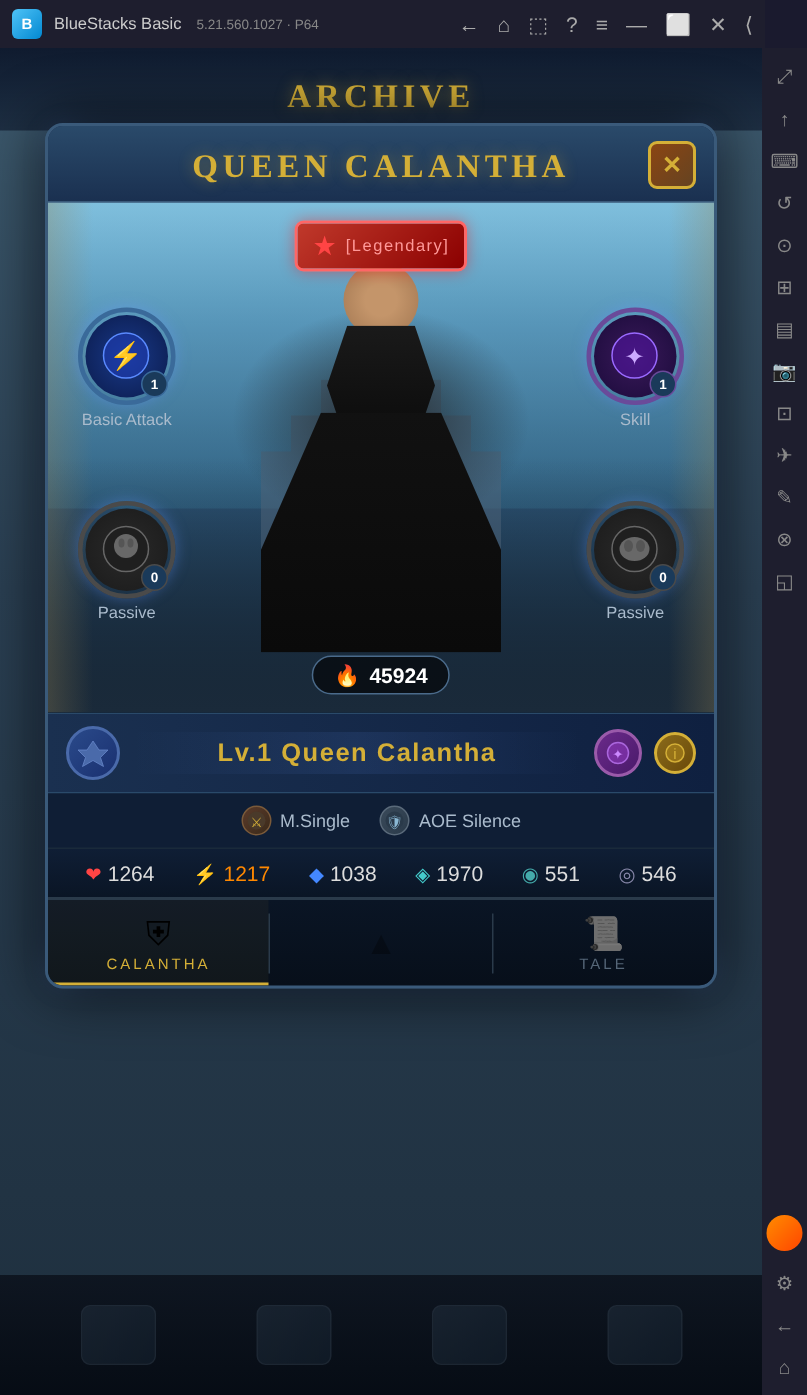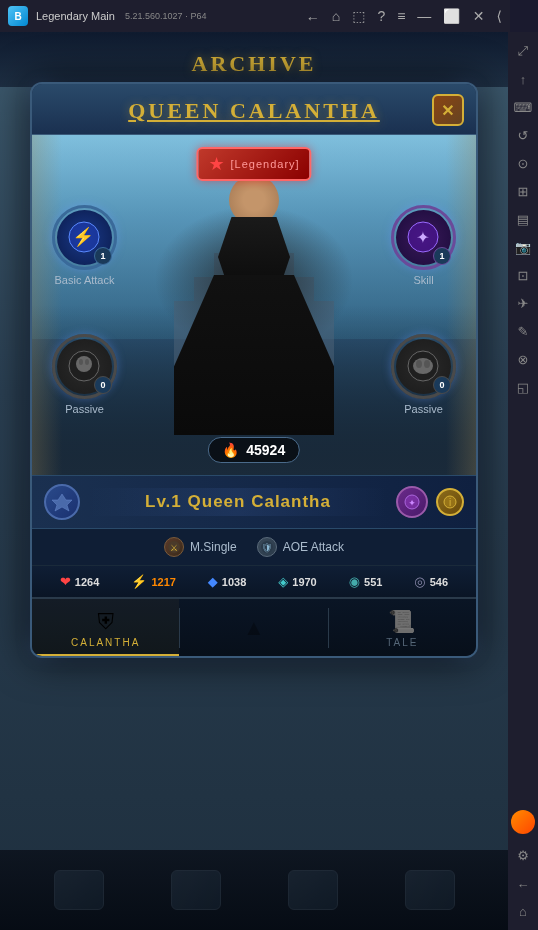--- a/index.html
+++ b/index.html
@@ -126,21 +126,20 @@
       position: relative;
       border-bottom: 1px solid #3a5a7a;
     }
     .card-title {
       font-size: 22px;
       font-weight: bold;
       color: #d4af37;
       letter-spacing: 3px;
       text-shadow: 0 0 10px rgba(212,175,55,0.4);
       font-family: 'Georgia', serif;
-      text-decoration: underline;
     }
     .close-btn {
       position: absolute;
       right: 12px; top: 10px;
       width: 32px; height: 32px;
       background: linear-gradient(135deg, #8B4513, #654321);
       border: 2px solid #d4af37;
       border-radius: 6px;
       display: flex; align-items: center; justify-content: center;
       color: #d4af37;
@@ -346,21 +345,21 @@
       padding: 8px 12px;
       background: linear-gradient(180deg, #0f1e35 0%, #0a1525 100%);
       border-top: 1px solid #1a2a3a;
     }
     .stat-item {
       display: flex;
       align-items: center;
       gap: 4px;
     }
     .stat-icon { font-size: 13px; }
-    .stat-value { color: #ddd; font-size: 11px; font-weight: bold; }
+    .stat-value { color: #ddd; font-size: 14px; font-weight: normal; }
     .stat-value.orange { color: #ff8800; }
 
     
     .bottom-tabs {
       display: flex;
       align-items: center;
       background: linear-gradient(180deg, #0a1525 0%, #070f1a 100%);
       border-top: 2px solid #2a3a4a;
     }
     .tab-item {
@@ -442,21 +441,21 @@
       width: 200px; height: 150px;
       background: radial-gradient(ellipse, rgba(30,30,30,0.8) 0%, transparent 70%);
       border-radius: 50%;
     }
   </style>
 </head>
 <body>
 
 <div class="bluestacks-bar">
   <div class="bs-logo">B</div>
-  <span class="bs-title">Legendary Main</span>
+  <span class="bs-title">BlueStacks Basic</span>
   <span class="bs-version">5.21.560.1027 · P64</span>
   <div class="bs-nav-icons">
     <span class="bs-nav-icon">←</span>
     <span class="bs-nav-icon">⌂</span>
     <span class="bs-nav-icon">⬚</span>
     <span class="bs-nav-icon">?</span>
     <span class="bs-nav-icon">≡</span>
     <span class="bs-nav-icon">—</span>
     <span class="bs-nav-icon">⬜</span>
     <span class="bs-nav-icon">✕</span>
@@ -625,21 +624,21 @@
         </div>
         <span>M.Single</span>
       </div>
       <div class="combat-tag">
         <div class="combat-tag-icon tag-shield">
           <svg width="14" height="14" viewBox="0 0 14 14">
             <circle cx="7" cy="7" r="6" fill="#2a3a4a"></circle>
             <text x="7" y="11" text-anchor="middle" font-size="9" fill="#8ab8d4">🛡</text>
           </svg>
         </div>
-        <span>AOE Attack</span>
+        <span>AOE Silence</span>
       </div>
     </div>
 
     <div class="stats-row">
       <div class="stat-item">
         <span class="stat-icon" style="color:#ff4444;">❤</span>
         <span class="stat-value">1264</span>
       </div>
       <div class="stat-item">
         <span class="stat-icon" style="color:#ff8800;">⚡</span>

